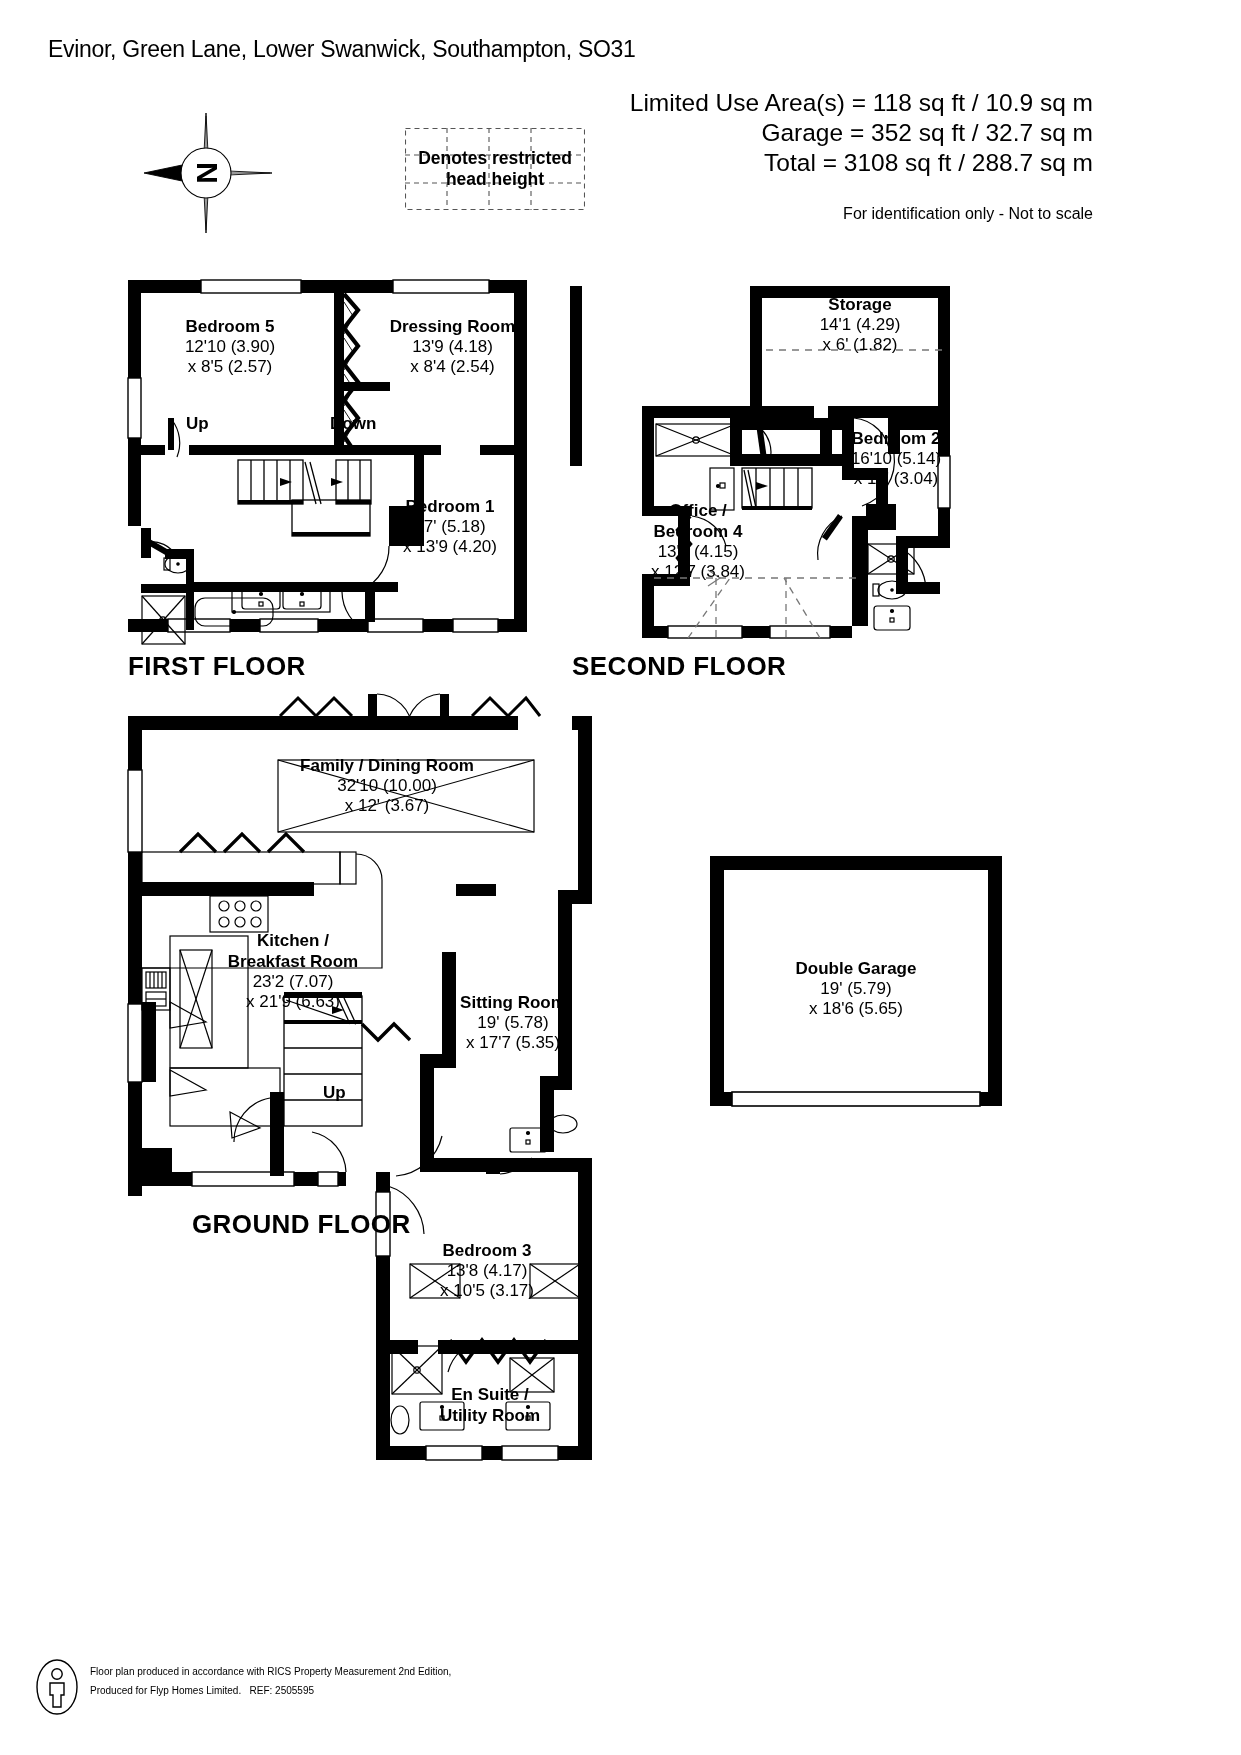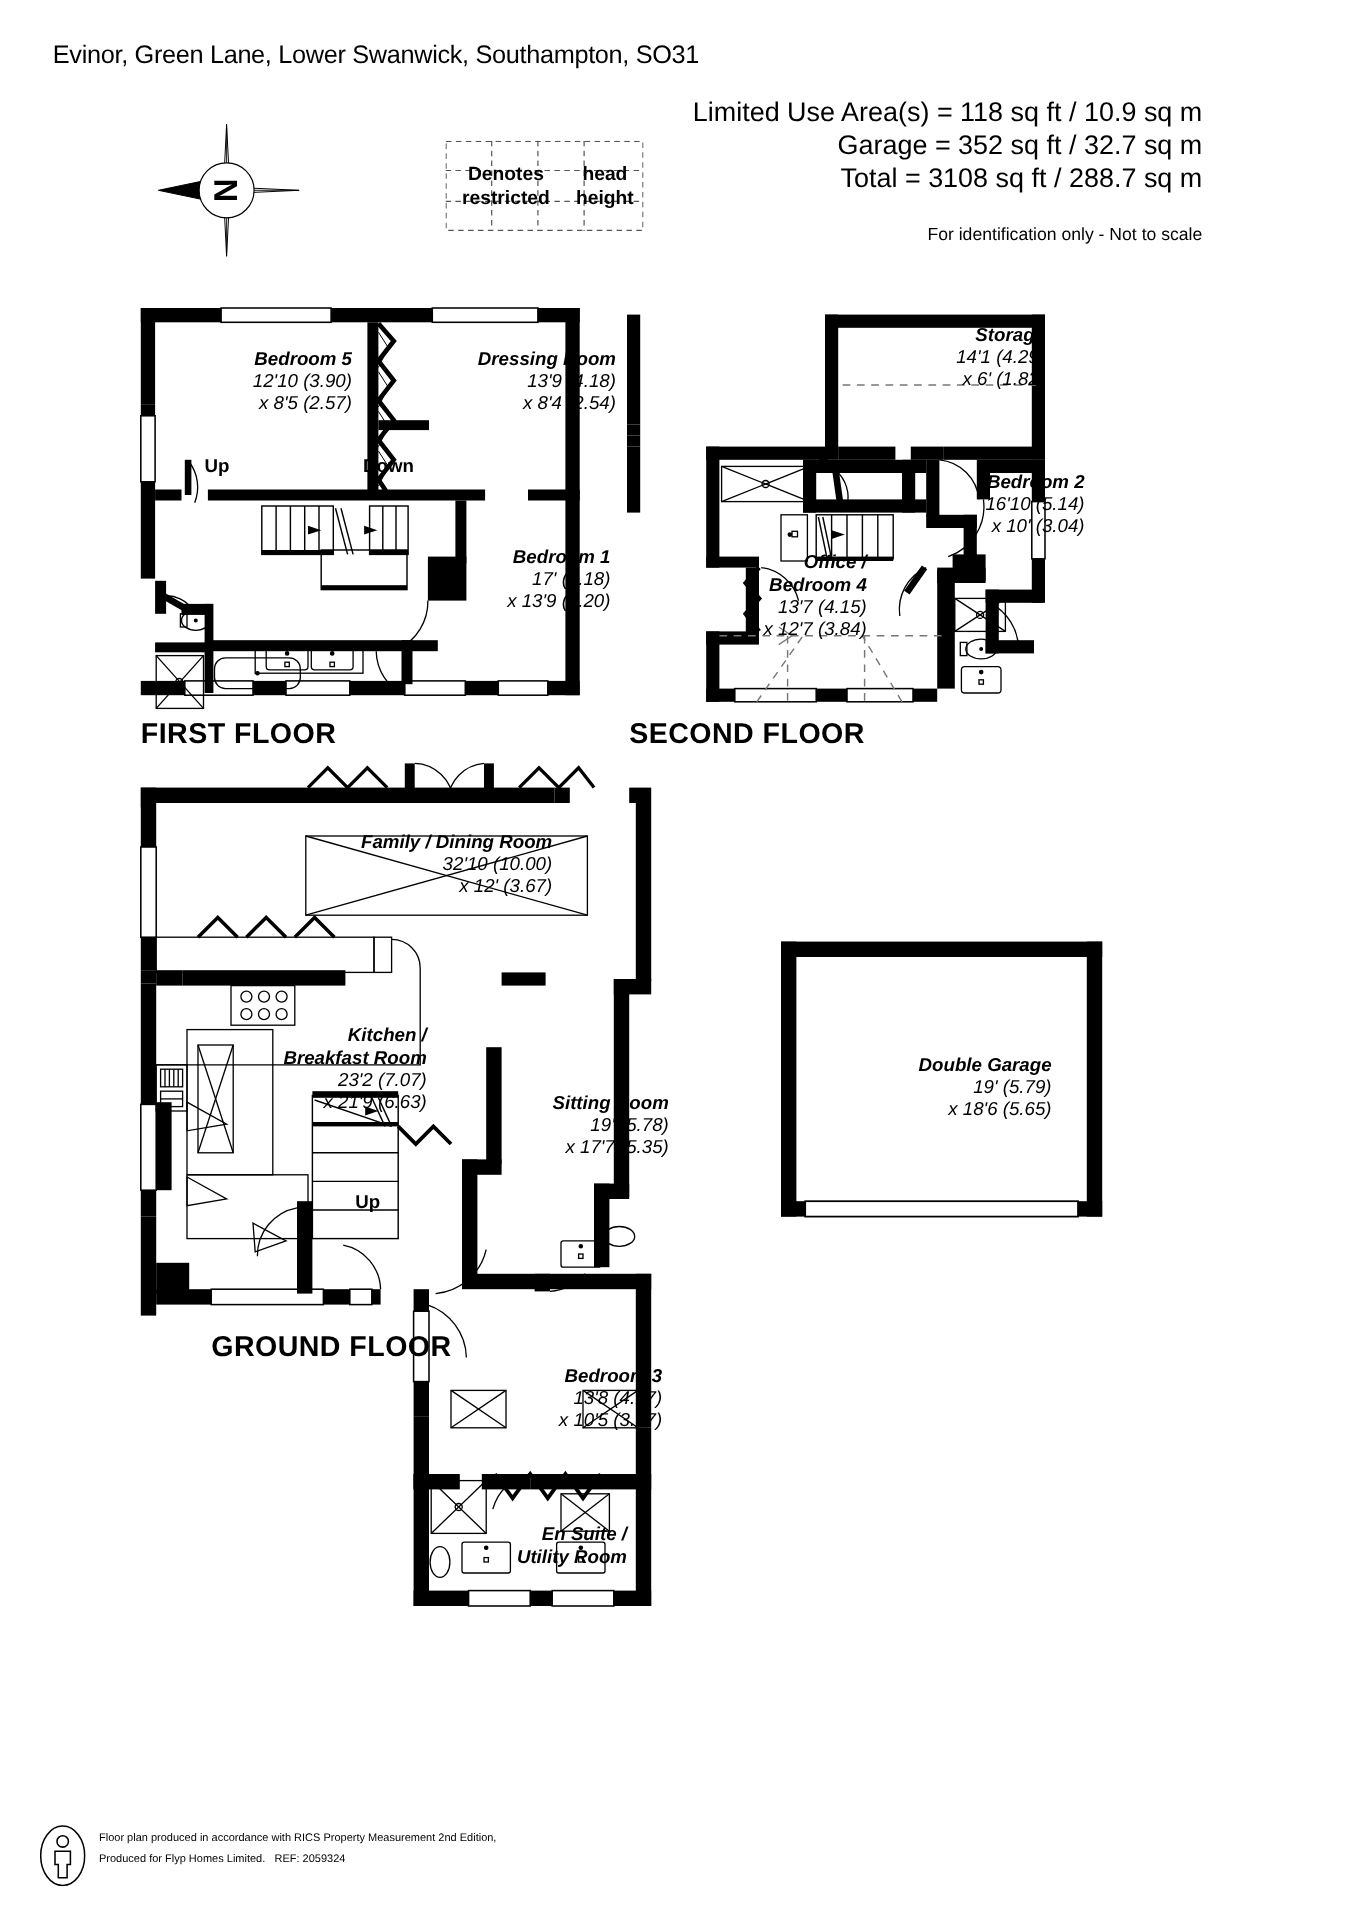--- a/index.html
+++ b/index.html
@@ -19,30 +19,30 @@
   #notscale{right:148px;top:205px;text-align:right;font-size:16px;}
 
   
   #compass{left:140px;top:108px;width:150px;height:130px;}
   #compass svg{display:block;}
 
   
   #legend{left:405px;top:128px;width:180px;height:82px;}
   #legend .grid{position:absolute;inset:0;}
   #legend .lbl{
-    position:absolute;inset:0;display:flex;flex-direction:row;
+    position:absolute;inset:0;display:flex;flex-direction:column;
     align-items:center;justify-content:center;
     font-size:17.5px;font-weight:bold;line-height:21px;text-align:center;
   }
 
   
   .floorlabel{font-size:26px;font-weight:bold;letter-spacing:0.4px;}
 
   
-  .room{position:absolute;text-align:right;line-height:19.5px;white-space:nowrap;font-style:italic;}
+  .room{position:absolute;text-align:center;line-height:19.5px;white-space:nowrap;}
   .room .nm{font-size:17px;font-weight:bold;line-height:21px;}
   .room .dim{font-size:17px;}
 
   
   .plan{position:absolute;}
   .plan svg{display:block;}
 
   
   #footer{left:36px;bottom:40px;display:flex;align-items:flex-start;gap:12px;}
   #footer .txt{font-size:10px;line-height:19px;padding-top:3px;}
@@ -629,16 +629,16 @@
 <div class="abs" id="footer">
   <svg width="42" height="56" viewBox="0 0 42 56">
     <ellipse cx="21" cy="28" rx="20" ry="27" fill="none" stroke="#000" stroke-width="1.4"></ellipse>
     <circle cx="21" cy="15" r="5.2" fill="none" stroke="#000" stroke-width="1.4"></circle>
     <path d="M 14,24 h14 v12 l-3,0 v12 h-8 v-12 l-3,0 z" fill="none" stroke="#000" stroke-width="1.4"></path>
   </svg>
   <div class="txt">
     <div>Floor plan produced in accordance with RICS Property Measurement 2nd Edition,</div>
     <div>
       <span>Produced for Flyp Homes Limited.</span>
-      &nbsp;&nbsp;<span>REF: 2059324</span>
+      &nbsp;&nbsp;<span>REF: 2505595</span>
     </div>
   </div>
 </div>
 
 </body></html>

